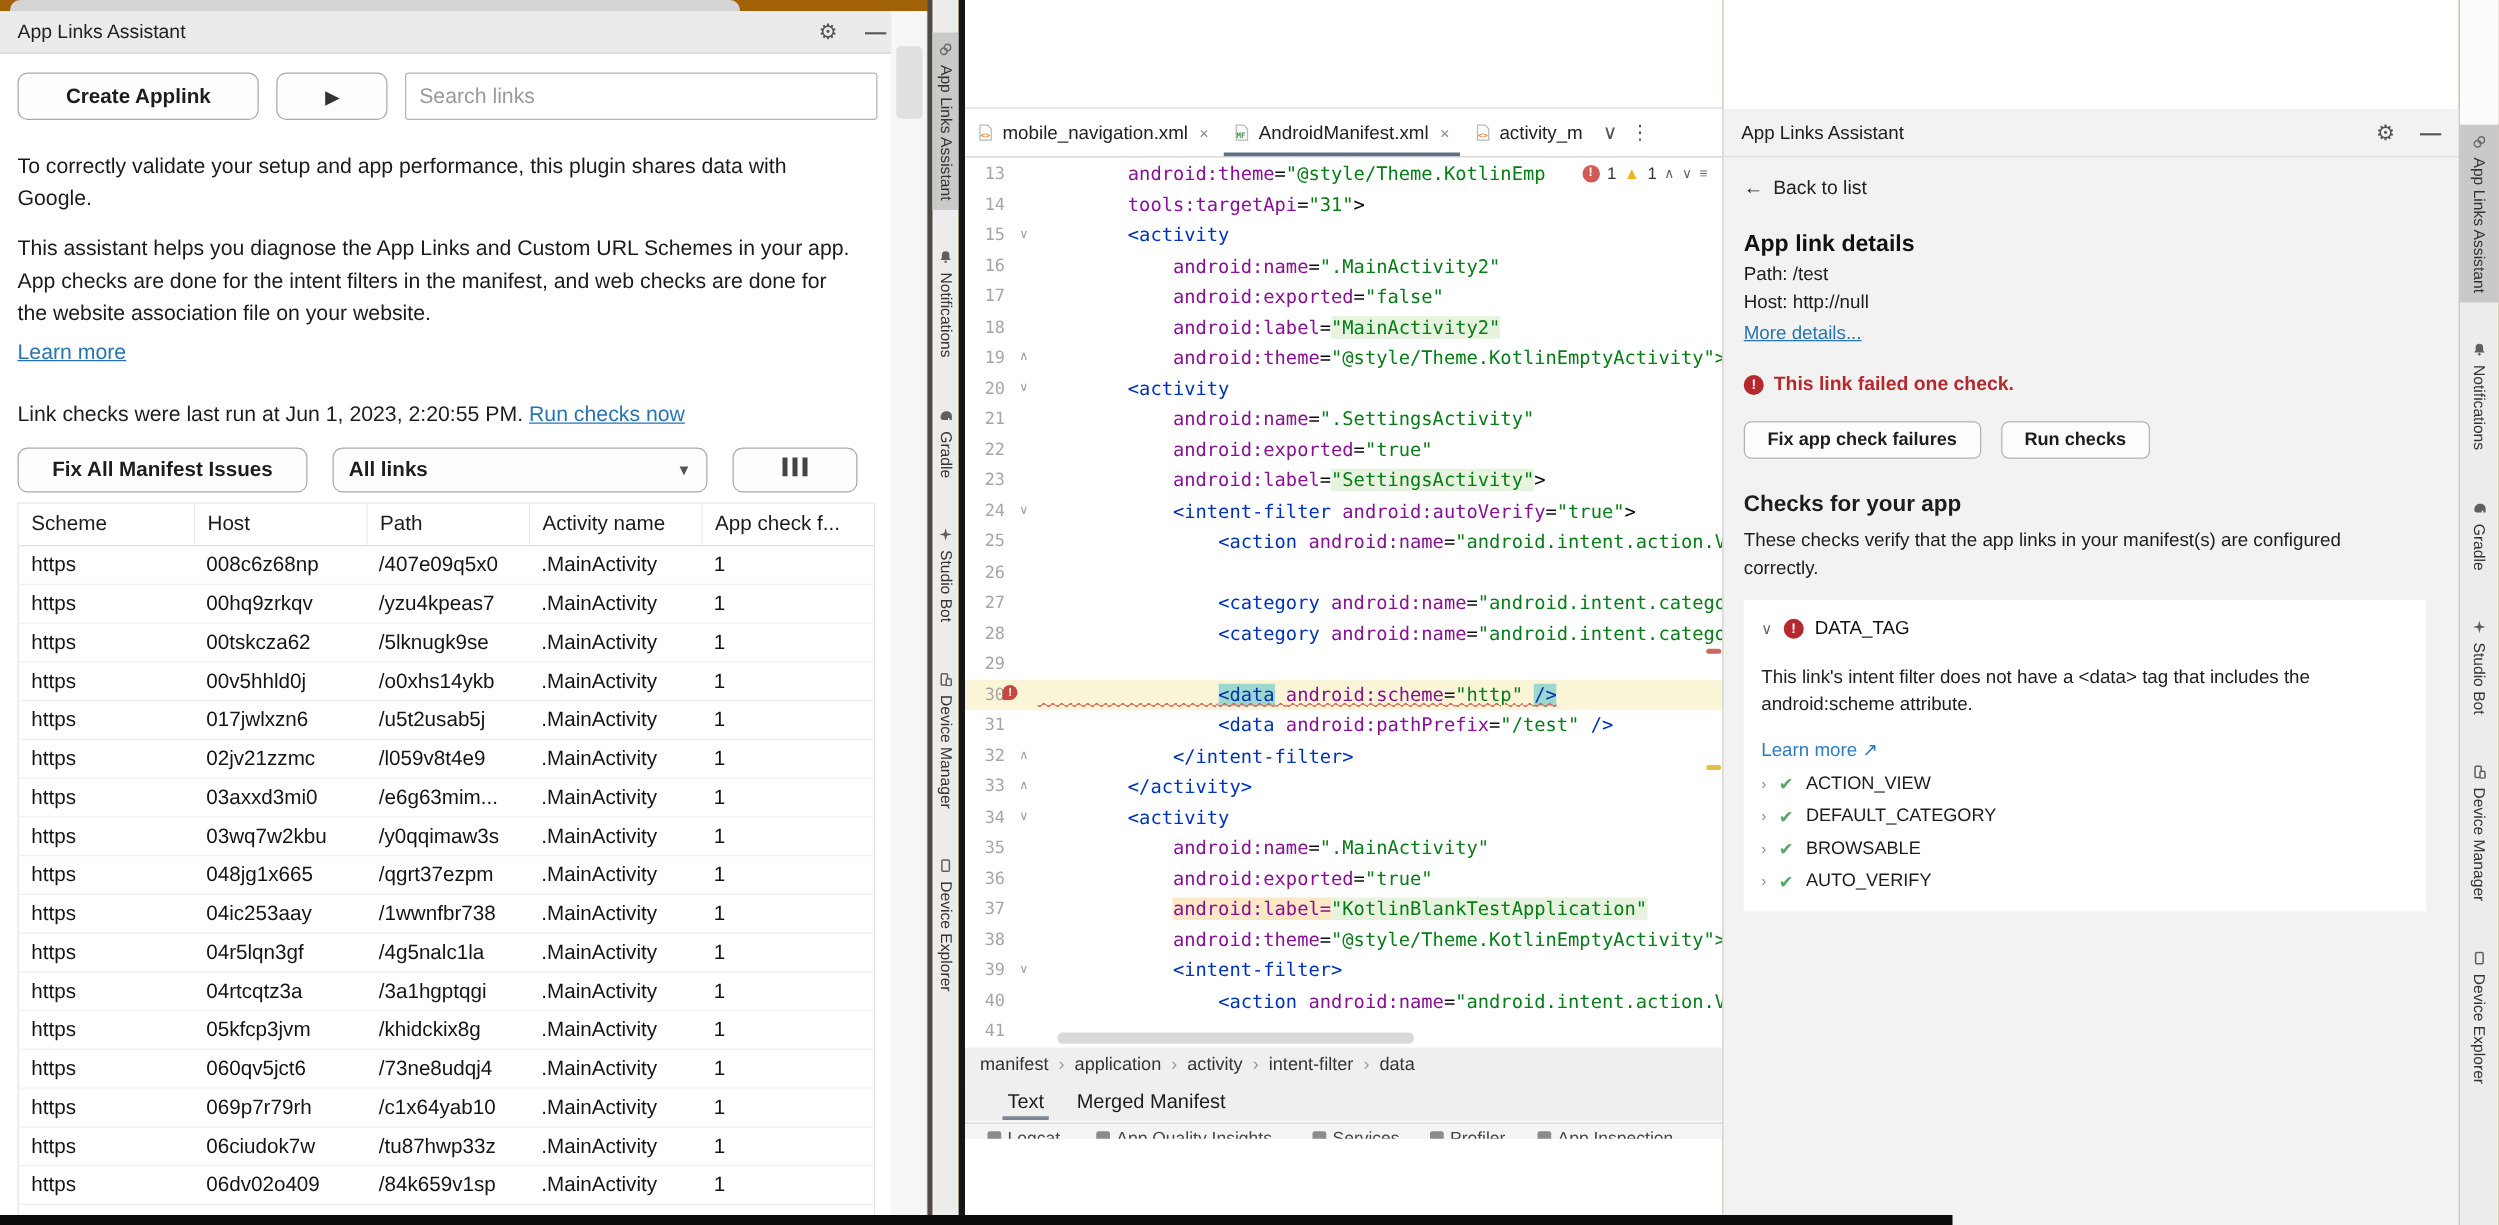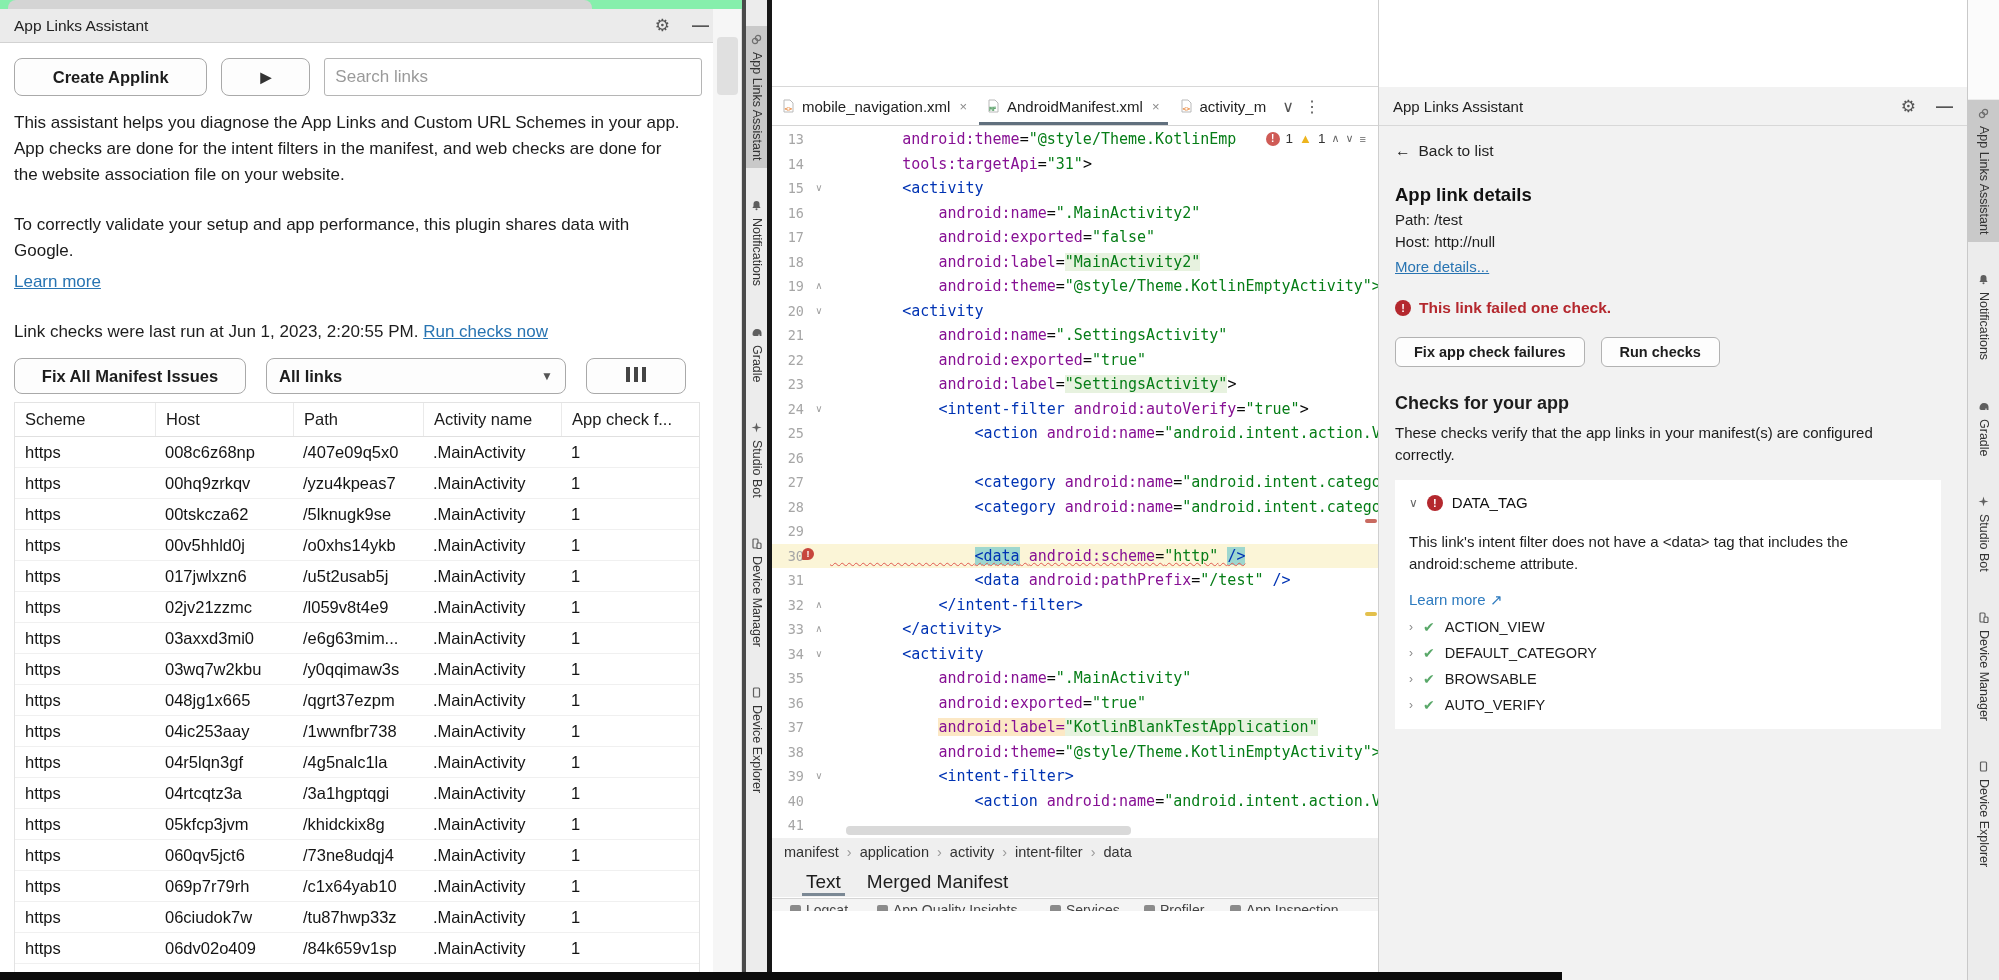--- a/index.html
+++ b/index.html
@@ -1,18 +1,18 @@
 <!DOCTYPE html>
 <html><head>
 <meta charset="utf-8">
 <style>
   * { margin:0; padding:0; box-sizing:border-box; }
   html,body { width:1999px; height:980px; overflow:hidden; background:#fff;
     font-family:"Liberation Sans", sans-serif; color:#1d1d1d; }
-  #root { position:relative; width:1999px; height:980px; background:#86efac; }
+  #root { position:relative; width:1999px; height:980px; background:#a16207; }
 
   
   .top-edge-bar { position:absolute; left:8px; top:0; width:584px; height:9px;
     background:#d4d4d4; border-radius:8px 8px 0 0; }
   .left-window { position:absolute; left:0; top:9px; width:742px; height:963px;
     background:#fff; border-right:1px solid #dcdcdc; }
   .lw-titlebar { position:absolute; left:0; top:0; width:100%; height:34px;
     background:#ebebeb; border-bottom:1px solid #d2d2d2; display:flex; align-items:center; padding:0 14px; }
   .lw-title { font-size:15.5px; color:#222; }
   .lw-tb-icons { margin-left:auto; display:flex; gap:22px; align-items:center; padding-right:18px; }
@@ -99,21 +99,21 @@
   .warn-tri { color:#edb41e; font-size:13px; }
   .insp-ch { color:#666; font-size:11px; }
   .stripe { position:absolute; right:1px; width:12px; height:4px; border-radius:2px; }
   .stripe-red { top:519px; background:#c96a60; }
   .stripe-yel { top:612px; background:#e3c04c; }
   .hscroll { position:absolute; left:74px; top:826px; width:285px; height:9px; background:#d9d9d9; border-radius:4px; }
   .crumbbar { position:absolute; left:0; top:838px; width:100%; height:28px; background:#efefef;
     display:flex; align-items:center; gap:8px; padding-left:12px; font-size:14.5px; color:#333; }
   .crumb-sep { color:#999; }
   .btabs { position:absolute; left:0; top:866px; width:100%; height:31px; background:#efefef;
-    display:flex; align-items:flex-end; gap:26px; padding-left:34px; font-size:19px; }
+    display:flex; align-items:flex-end; gap:26px; padding-left:34px; font-size:16px; }
   .btab { position:relative; height:100%; display:flex; align-items:center; cursor:pointer; }
   .btab.sel::after { content:""; position:absolute; left:-4px; right:-4px; bottom:1px; height:3px; background:#7b8894; }
   .bbar { position:absolute; left:0; top:898px; width:100%; height:13px; background:#f4f4f4;
     border-top:1px solid #d5d5d5; overflow:hidden; font-size:14px; color:#444; }
   .bbar-item { position:absolute; top:3px; display:flex; gap:5px; align-items:center; }
   .bbar-ic { width:11px; height:11px; background:#8b8b8b; border-radius:2px; display:inline-block; }
 
   
   .rpanel { position:absolute; left:1378px; top:0; width:589px; height:980px; background:#fff; border-left:1px solid #cfcfcf; }
   .rp-header { position:absolute; left:0; top:87px; width:100%; height:39px; background:#f2f2f2;
@@ -160,22 +160,22 @@
       </span>
     </div>
     <div class="lw-body">
       <div class="row1">
         <button class="btn btn-create">Create Applink</button>
         <button class="btn btn-play">
             <span class="play-glyph">▶</span>
           </button>
         <input class="search-input" placeholder="Search links" style="">
       </div>
+      <div class="para p2">To correctly validate your setup and app performance, this plugin shares data with Google.</div>
       <div class="para p1">This assistant helps you diagnose the App Links and Custom URL Schemes in your app. App checks are done for the intent filters in the manifest, and web checks are done for the website association file on your website.</div>
-      <div class="para p2">To correctly validate your setup and app performance, this plugin shares data with Google.</div>
       <span class="link learn-left">Learn more</span>
       <div class="lastrun">
         <span>Link checks were last run at Jun 1, 2023, 2:20:55 PM.</span>
         <span class="link">Run checks now</span>
       </div>
       <div class="ctrl-row">
         <button class="btn btn-fixall">Fix All Manifest Issues</button>
         <div class="select">
           <span>All links</span>
           <span class="caret">▼</span>

